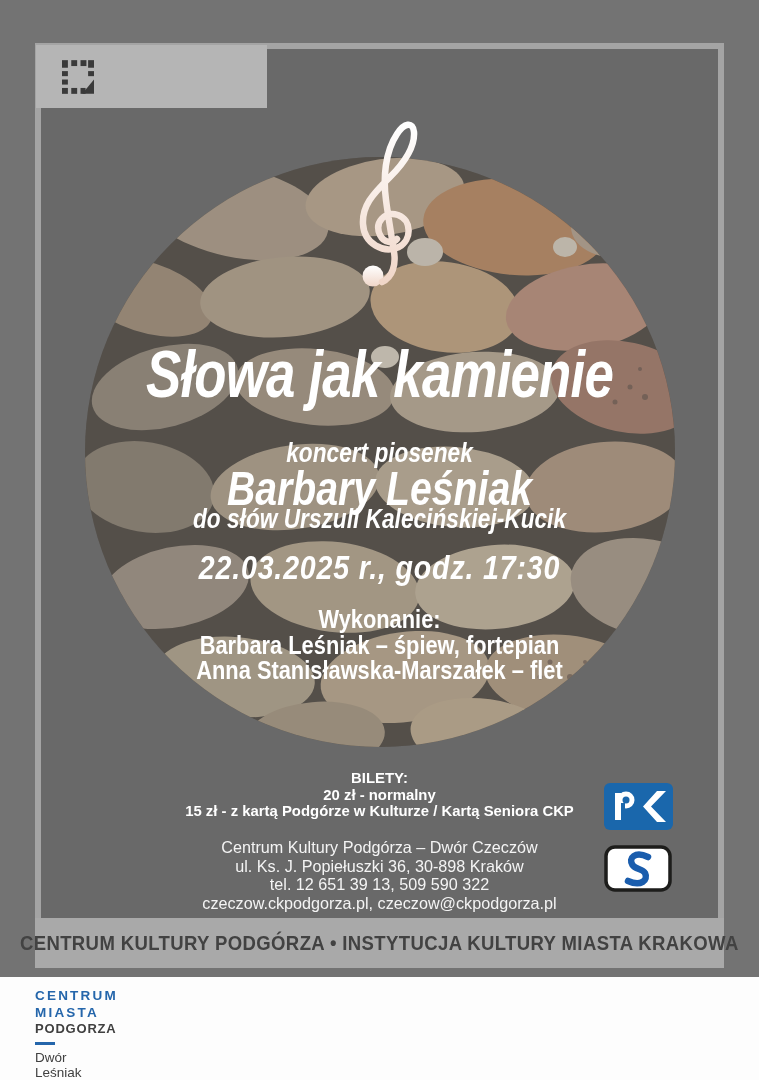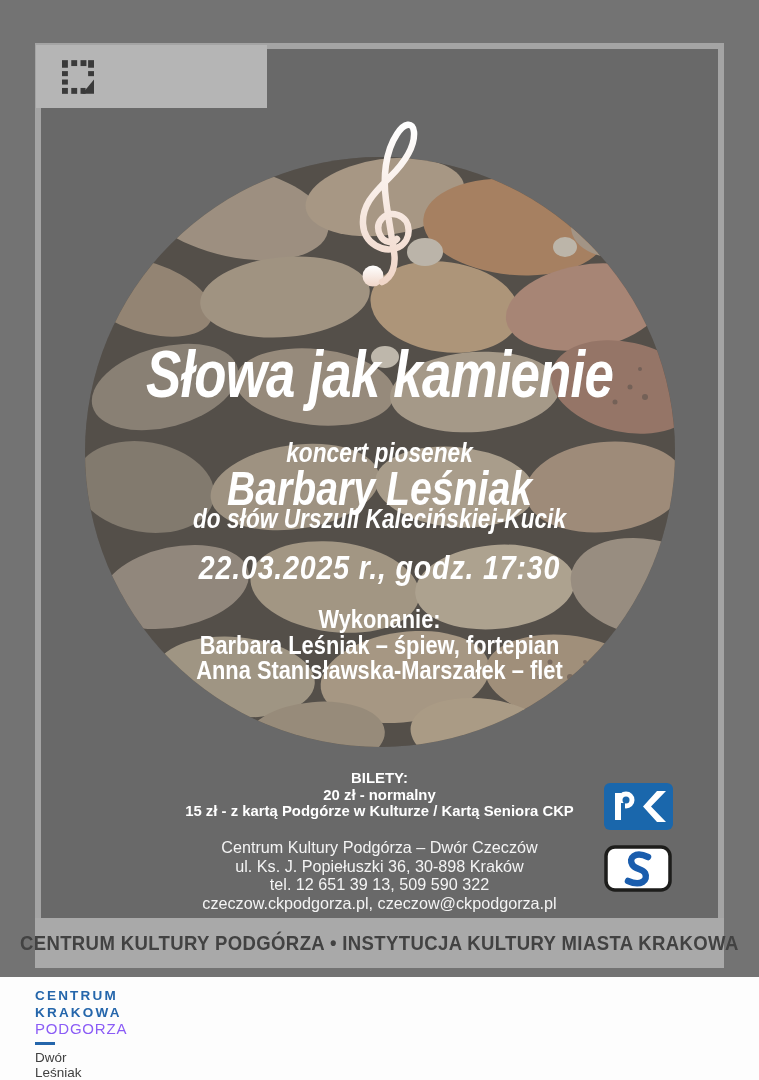--- a/index.html
+++ b/index.html
@@ -22,21 +22,21 @@
   .perform{top:607px;font-size:26px;font-weight:700;line-height:25.5px;}
   .tickets{top:770px;font-size:15.5px;font-weight:700;line-height:16.5px;transform:scaleX(.96);transform-origin:center;}
   .venue{top:838px;font-size:16.5px;font-weight:400;line-height:18.6px;color:#f4f4f4;transform:scaleX(.98);transform-origin:center;}
   .footer-band{position:absolute;left:35px;top:918px;width:689px;height:50px;background:#a9a9a9;display:flex;align-items:center;justify-content:center;}
   .footer-band span{font-size:19.5px;font-weight:600;color:#424242;letter-spacing:.4px;transform:scaleX(.95);white-space:nowrap;}
   .badge{position:absolute;left:604px;width:69px;height:47px;}
   .badge-pk{top:783px;}
   .badge-s{top:845px;}
   .org-logo{position:absolute;left:35px;top:988px;}
   .org-line{font-size:13.5px;font-weight:700;color:#2566ab;letter-spacing:2.2px;line-height:16.5px;}
-  .org-line3{font-size:15px;font-weight:400;color:#8b5cf6;letter-spacing:.8px;line-height:16.5px;}
+  .org-line3{font-size:13px;font-weight:700;color:#404040;letter-spacing:.8px;line-height:16.5px;}
   .org-rule{width:20px;height:3px;background:#2566ab;margin:4px 0 5px 0;}
   .org-sub{font-size:13.5px;font-weight:400;color:#404040;line-height:15px;}
 </style>
 </head>
 <body>
 
 <div class="outer"></div>
 <div class="white-strip"></div>
 <div class="poster-frame"></div>
 
@@ -162,18 +162,18 @@
     <path d="M 44 12 C 31 6 24 13 28.5 20 C 31.5 24.5 38.5 23.5 41 28 C 44.5 35 37 42 24 36" fill="none" stroke="#1a5dad" stroke-width="6.5" stroke-linecap="round"></path>
   </svg>
 </div>
 
 <div class="footer-band">
   <span>CENTRUM KULTURY PODGÓRZA • INSTYTUCJA KULTURY MIASTA KRAKOWA</span>
 </div>
 
 <div class="org-logo">
   <div class="org-line">CENTRUM</div>
-  <div class="org-line">KRAKOWA</div>
+  <div class="org-line">MIASTA</div>
   <div class="org-line3">PODGORZA</div>
   <div class="org-rule"></div>
   <div class="org-sub">Dwór</div>
   <div class="org-sub">Leśniak</div>
 </div>
 
 </body></html>

